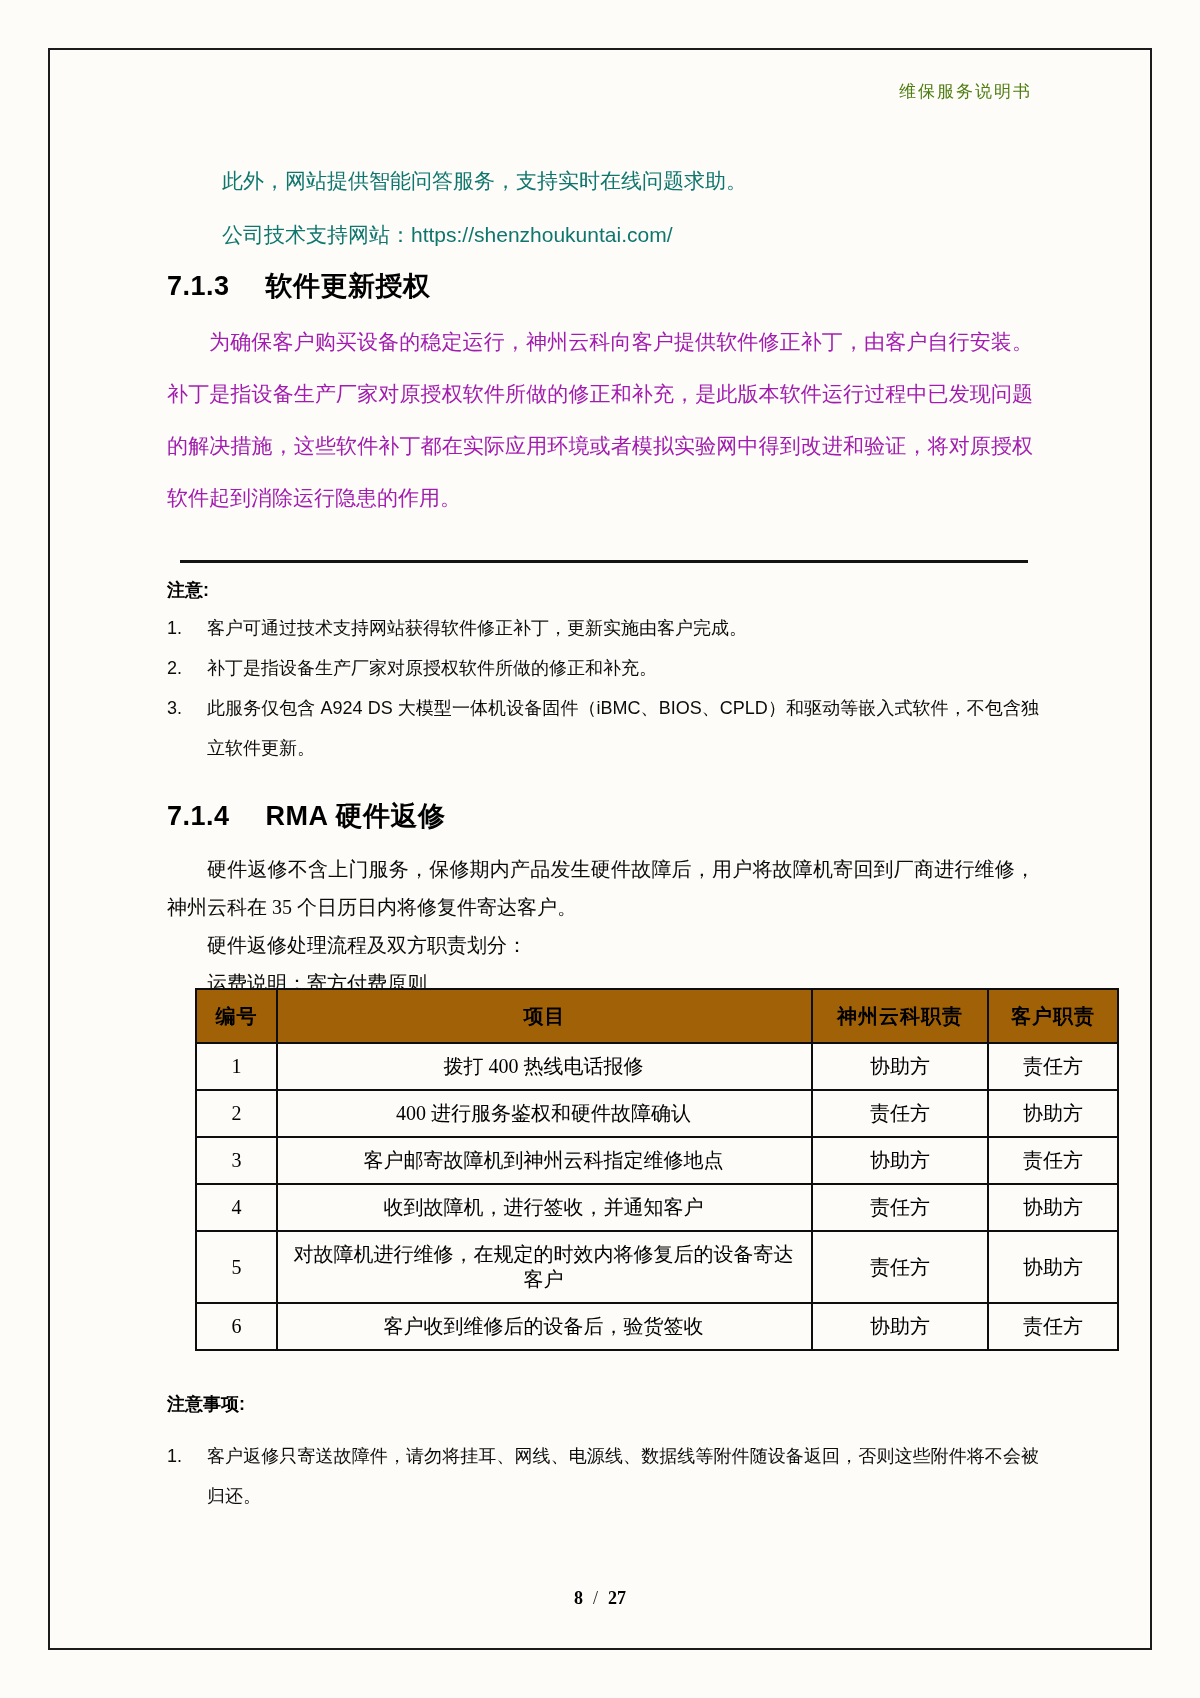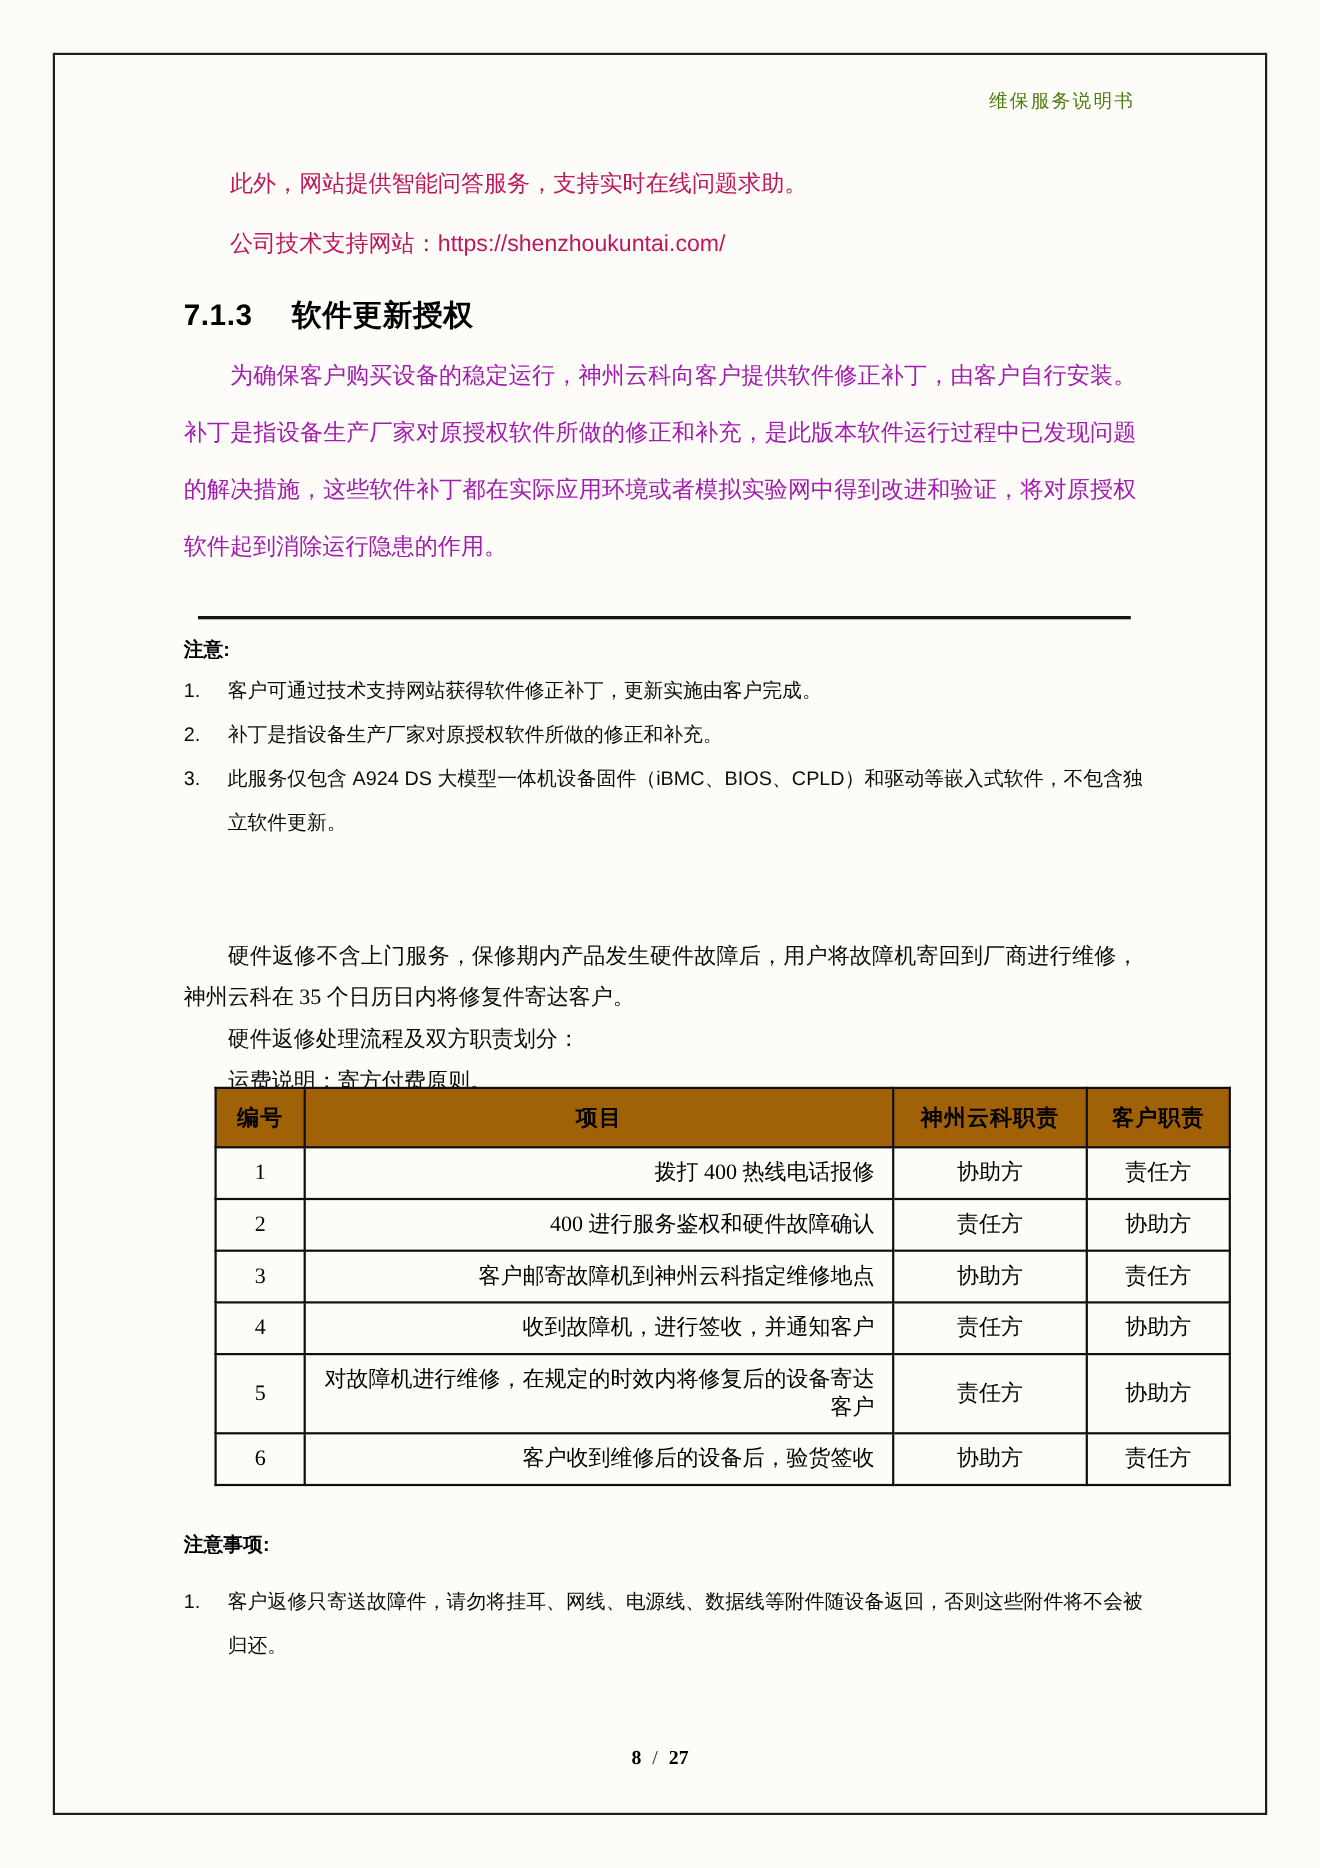--- a/index.html
+++ b/index.html
@@ -16,22 +16,22 @@
     border:2px solid #1c1c1c;background:transparent;
   }
   
   .running-header{
     position:absolute;top:30px;right:118px;
     font-family:"Liberation Serif","DejaVu Serif",serif;
     font-size:17px;color:#4d7c0f;letter-spacing:2px;
   }
   
   .intro{
-    position:absolute;left:117px;width:866px;margin:0;
-    font-size:21px;line-height:30px;text-indent:2em;color:#be185d;
+    position:absolute;left:117px;width:866px;margin:13px;
+    font-size:21px;line-height:30px;text-indent:2em;color:#0f766e;
   }
   .intro.p1{top:103px;}
   .intro.p2{top:157px;}
   
   .sec-heading{
     position:absolute;left:117px;margin:0;
     font-size:27px;font-weight:600;color:#000;letter-spacing:0.5px;
   }
   .sec-heading .h-num{margin-right:36px;font-weight:600;}
   .h-713{top:218px;}
@@ -71,21 +71,21 @@
     border-collapse:collapse;table-layout:fixed;
     font-family:"Liberation Serif","DejaVu Serif",serif;
     font-size:20px;color:#000;
   }
   .rma-table th,.rma-table td{border:2px solid #0e0e0e;}
   .rma-table th{
     background:#a16207;font-weight:bold;height:52px;
     text-align:center;padding:0 6px;letter-spacing:1px;
   }
   .rma-table td{padding:10px 8px;line-height:25px;text-align:center;}
-  .rma-table td.c1{text-align:right;padding-left:14px;padding-right:16px;}
+  .rma-table td.c1{text-align:center;padding-left:14px;padding-right:16px;}
   .rma-table .c0{width:63px;}
   .rma-table .c1{width:503px;}
   .rma-table .c2{width:158px;}
   .rma-table .c3{width:112px;}
   
   .footer{
     position:absolute;left:0;top:1538px;width:100%;
     text-align:center;
     font-family:"Liberation Serif","DejaVu Serif",serif;
     font-size:18px;color:#000;
@@ -120,20 +120,21 @@
       <div class="note-item">
         <span class="num">2.</span>
         <span class="txt">补丁是指设备生产厂家对原授权软件所做的修正和补充。</span>
       </div>
       <div class="note-item">
         <span class="num">3.</span>
         <span class="txt">此服务仅包含 A924 DS 大模型一体机设备固件（iBMC、BIOS、CPLD）和驱动等嵌入式软件，不包含独立软件更新。</span>
       </div>
     </div>
 
+    <h2 class="sec-heading h-714"><span class="h-num">7.1.4</span><span class="h-title">RMA 硬件返修</span></h2>
 
     <div class="serif-block">
       <p>硬件返修不含上门服务，保修期内产品发生硬件故障后，用户将故障机寄回到厂商进行维修，神州云科在 35 个日历日内将修复件寄达客户。</p>
       <p>硬件返修处理流程及双方职责划分：</p>
       <p>运费说明：寄方付费原则。</p>
     </div>
 
     <table class="rma-table">
       <thead>
         <tr>

